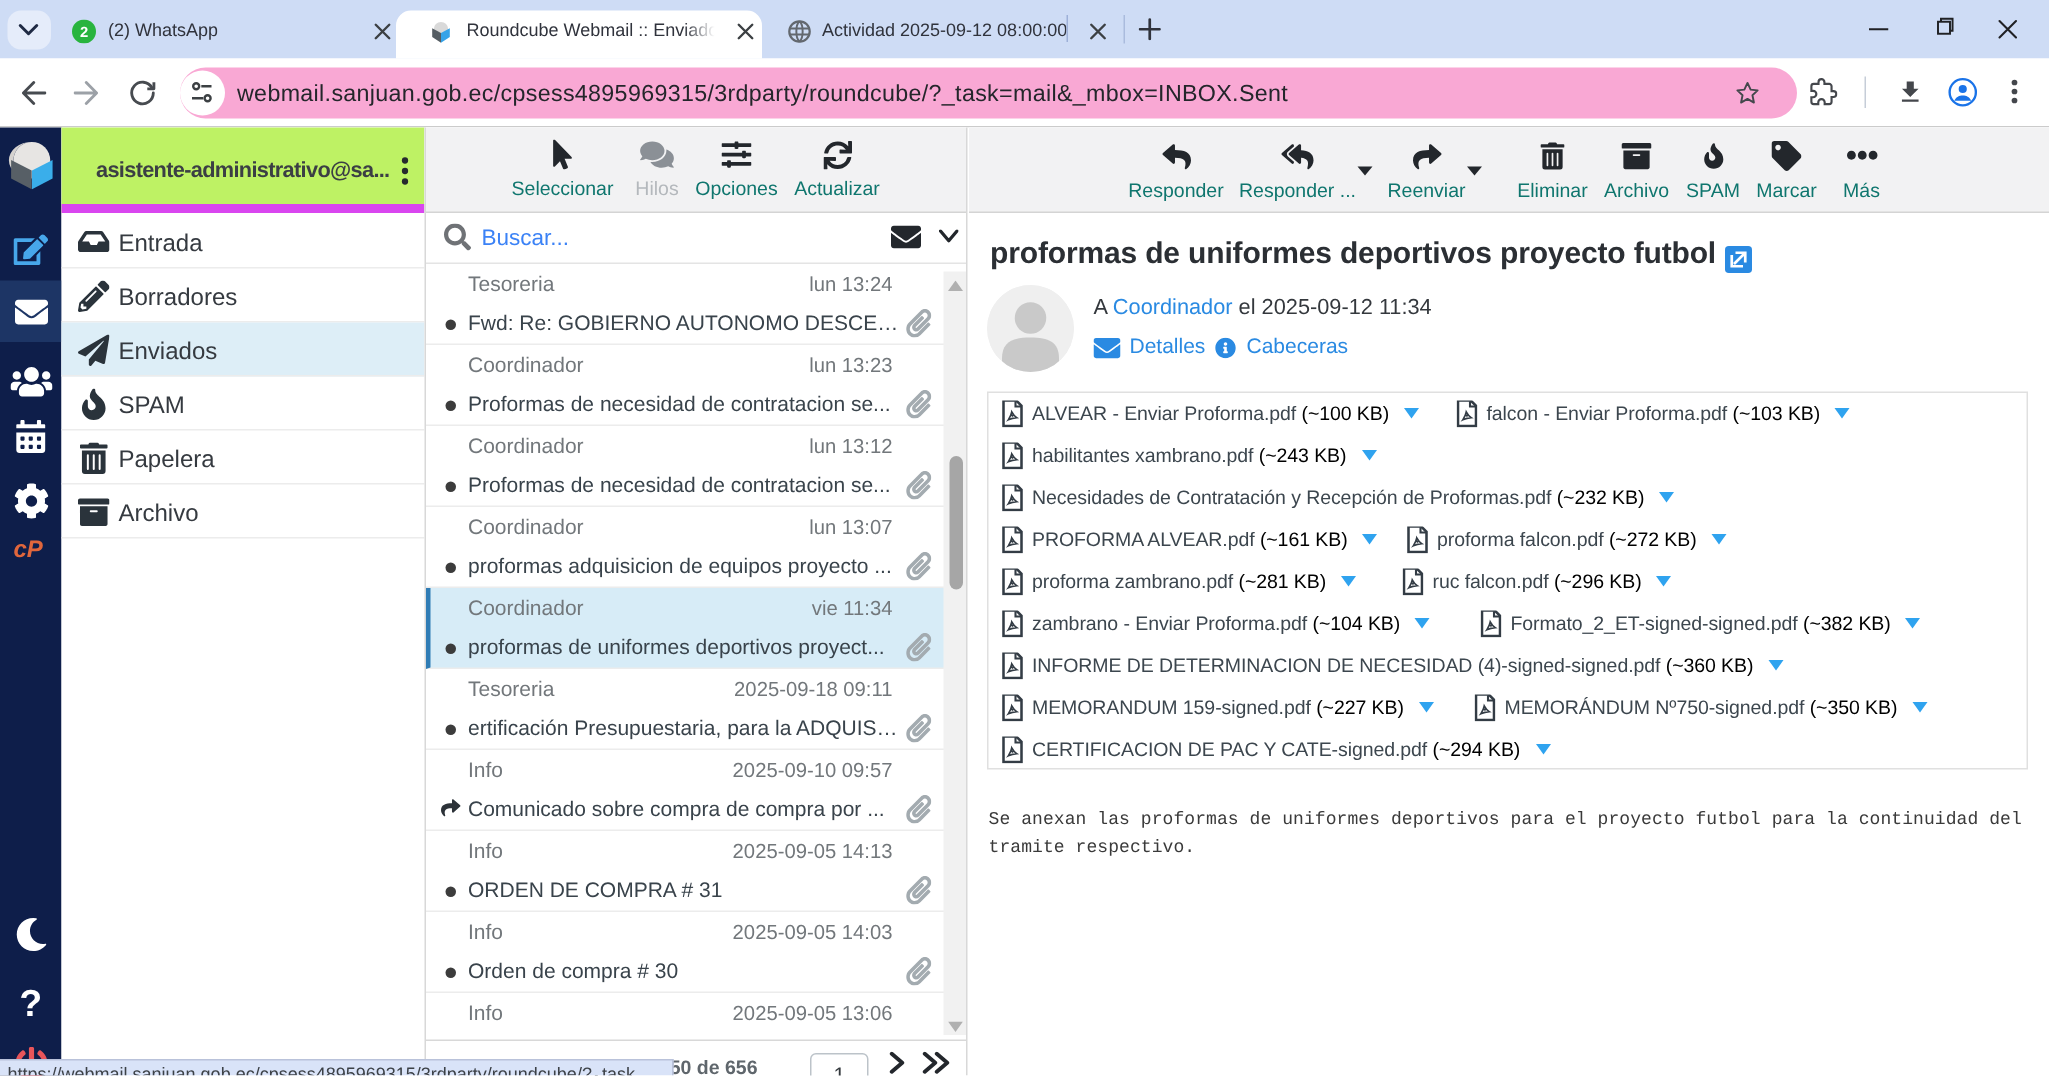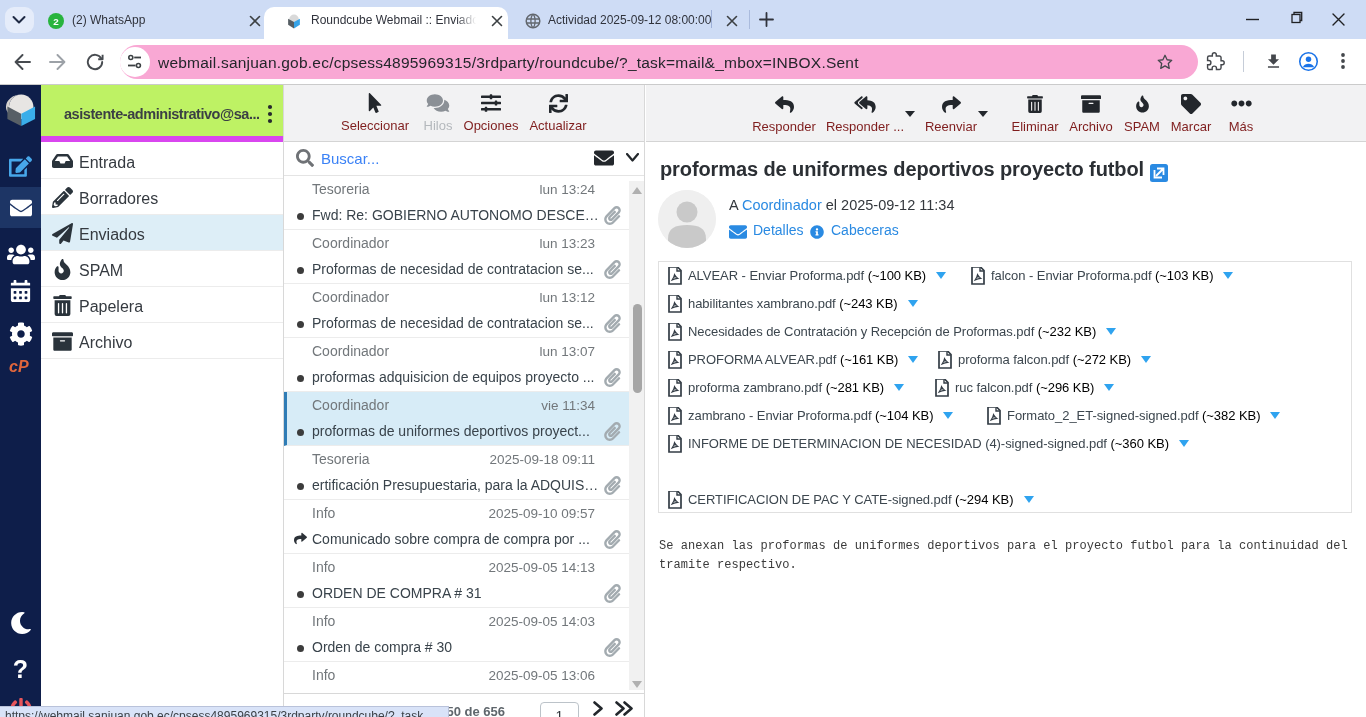--- a/index.html
+++ b/index.html
@@ -34,21 +34,21 @@
 #acctname { position:absolute; left:23px; top:21px; width:202px; font-size:14.5px; font-weight:bold; color:#3b3f44; white-space:nowrap; overflow:hidden; letter-spacing:-0.45px; }
 .frow { position:absolute; left:0; width:242px; height:36px; border-bottom:1px solid #ececec; }
 .frow .ficon { position:absolute; left:11px; top:7.5px; width:21px; height:21px; }
 .frow .flabel { position:absolute; left:38px; top:10.5px; font-size:16px; color:#353a40;text-align:right; }
 .frow.sel { background:#ddeef7; }
 
 #listpanel { position:absolute; left:283px; top:0; width:362px; height:632px; background:#fff; border-left:1px solid #d8d8d8; border-right:1px solid #d8d8d8; }
 #listtoolbar { position:absolute; left:0; top:0; width:360px; height:57px; background:#f2f2f3; border-bottom:1px solid #d4d4d4; }
 .tbtn { position:absolute; top:8px; text-align:center; }
 .tbtn svg { display:block; margin:0 auto; }
-.tbtn .lbl { display:block; font-size:13px; color:#7f1d1d; margin-top:5px; }
+.tbtn .lbl { display:block; font-size:13px; color:#0f766e; margin-top:5px; }
 .tbtn.dis .lbl { color:#b4b8bc; }
 
 #searchrow { position:absolute; left:0; top:57px; width:360px; height:34px; background:#fff; border-bottom:1px solid #e4e4e4; }
 #searchph { position:absolute; left:37px; top:8px; font-size:15px; color:#3b82f6; }
 
 #msglist { position:absolute; left:0; top:91px; width:360px; height:517px; }
 .mitem { position:absolute; left:0; width:360px; height:54px; border-bottom:1px solid #ececec; }
 .mitem .sender { position:absolute; left:28px; top:5px; font-size:14px; color:#72777b; }
 .mitem .mdate { position:absolute; right:49px; top:6px; font-size:13.5px; color:#72777b; }
 .mitem .msubj { position:absolute; left:28px; top:31px; width:287px; font-size:14px; color:#39434b; white-space:nowrap; overflow:hidden; text-overflow:ellipsis; }
@@ -576,20 +576,34 @@
             </span>
         </div>
         <div class="arow" style="top:168px">
           <span class="aitem" style="left:9px">
               <svg class="pdf" width="14" height="18" viewBox="0 0 14 18">
                 <use href="#pdfico"></use>
               </svg>
               <span class="fname">INFORME DE DETERMINACION DE NECESIDAD (4)-signed-signed.pdf <span class="sz">(~360 KB)</span><span class="caret"></span></span>
             </span>
         </div>
+        <div class="arow" style="top:196px">
+          <span class="aitem" style="left:9px">
+              <svg class="pdf" width="14" height="18" viewBox="0 0 14 18">
+                <use href="#pdfico"></use>
+              </svg>
+              <span class="fname">MEMORANDUM 159-signed.pdf <span class="sz">(~227 KB)</span><span class="caret"></span></span>
+            </span>
+          <span class="aitem" style="left:324px">
+              <svg class="pdf" width="14" height="18" viewBox="0 0 14 18">
+                <use href="#pdfico"></use>
+              </svg>
+              <span class="fname">MEMORÁNDUM Nº750-signed.pdf <span class="sz">(~350 KB)</span><span class="caret"></span></span>
+            </span>
+        </div>
         <div class="arow" style="top:224px">
           <span class="aitem" style="left:9px">
               <svg class="pdf" width="14" height="18" viewBox="0 0 14 18">
                 <use href="#pdfico"></use>
               </svg>
               <span class="fname">CERTIFICACION DE PAC Y CATE-signed.pdf <span class="sz">(~294 KB)</span><span class="caret"></span></span>
             </span>
         </div>
       </div>
       <div id="mbody">Se anexan las proformas de uniformes deportivos para el proyecto futbol para la continuidad del<br>tramite respectivo.</div>

